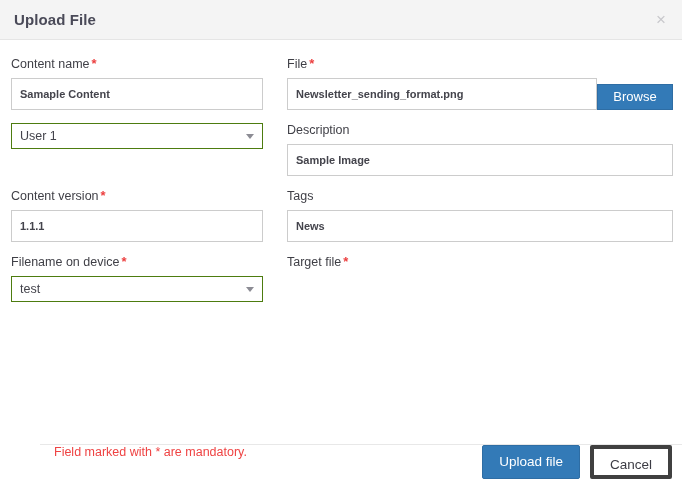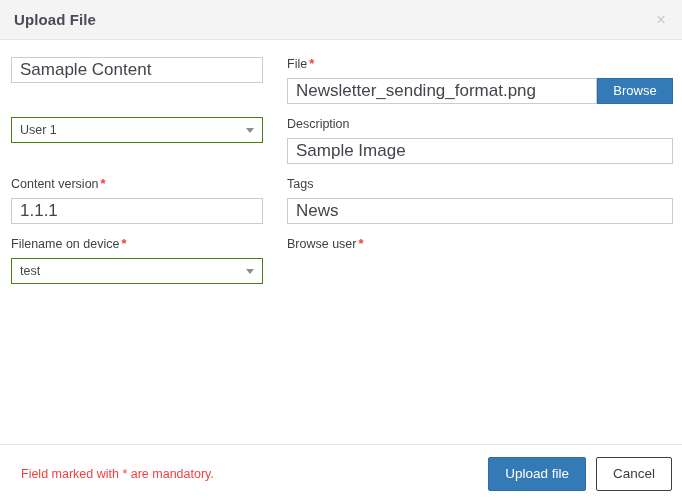--- a/index.html
+++ b/index.html
@@ -97,36 +97,38 @@
   }
 
   .input-wrap {
     position: relative;
     display: flex;
   }
 
   .text-input {
     box-sizing: border-box;
     width: 100%;
-    height: 26px;
+    height: 32px;
     border: 1px solid #cccccc;
     background: #ffffff;
-    font-size: 17px;
+    font-size: 11px;
     color: #44444c;
     padding: 0 8px;
     font-family: "Liberation Sans", sans-serif;
     outline: none;
     border-radius: 0;
+    font-weight: bold;
   }
   .text-input::placeholder { color: #9a9aa2; }
 
   
   .file-row {
     display: flex;
     width: 100%;
+    align-items: flex-end;
   }
   .file-row .text-input {
     flex: 1 1 auto;
   }
   .browse-btn {
     flex: 0 0 auto;
     height: 26px;
     min-width: 76px;
     padding: 0 13px;
     background: #337ab7;
@@ -171,23 +173,24 @@
     border-top: 5px solid #8c8c94;
     pointer-events: none;
   }
 
   
   .dialog-footer {
     height: 58px;
     min-height: 58px;
     border-top: 1px solid #e8e8e8;
     display: flex;
-    align-items: center;
-    padding: 0 10px 0 21px;
+    align-items: flex-start;
+    padding: 0 10px 0 14px;
     box-sizing: border-box;
+    margin-left: 40px;
   }
   .mandatory-note {
     font-size: 12.5px;
     color: #ef4343;
     flex: 1 1 auto;
   }
   .footer-actions {
     display: flex;
     gap: 10px;
   }
@@ -200,38 +203,41 @@
     cursor: pointer;
     line-height: 32px;
   }
   .btn-primary {
     background: #337ab7;
     border: 1px solid #2e6da4;
     color: #ffffff;
   }
   .btn-default {
     background: #ffffff;
-    border: 1px solid #404040;
+    border: 4px solid #404040;
     color: #3c3c44;
   }
 </style>
 </head>
 <body>
 
 <div class="dialog">
 
   <div class="dialog-header">
     <div class="dialog-title">Upload File</div>
     <button class="close-btn">×</button>
   </div>
 
   <div class="dialog-body">
     <div class="form-grid">
 
       <div class="field">
+        <label class="field-label">
+          <span>Content name</span><span class="req">*</span>
+        </label>
         <div class="input-wrap">
           <input class="text-input" type="text" value="Samaple Content" style="">
         </div>
       </div>
 
       <div class="field">
         <label class="field-label">
           <span>File</span><span class="req">*</span>
         </label>
         <div class="file-row">
@@ -279,21 +285,21 @@
           <span>Filename on device</span><span class="req">*</span>
         </label>
         <div class="select-wrap">
           <div class="select-input">test</div>
           <span class="caret"></span>
         </div>
       </div>
 
       <div class="field">
         <label class="field-label">
-          <span>Browse user</span><span class="req">*</span>
+          <span>Target file</span><span class="req">*</span>
         </label>
       </div>
 
     </div>
   </div>
 
   <div class="dialog-footer">
     <div class="mandatory-note">Field marked with * are mandatory.</div>
     <div class="footer-actions">
       <button class="btn btn-primary">Upload file</button>

